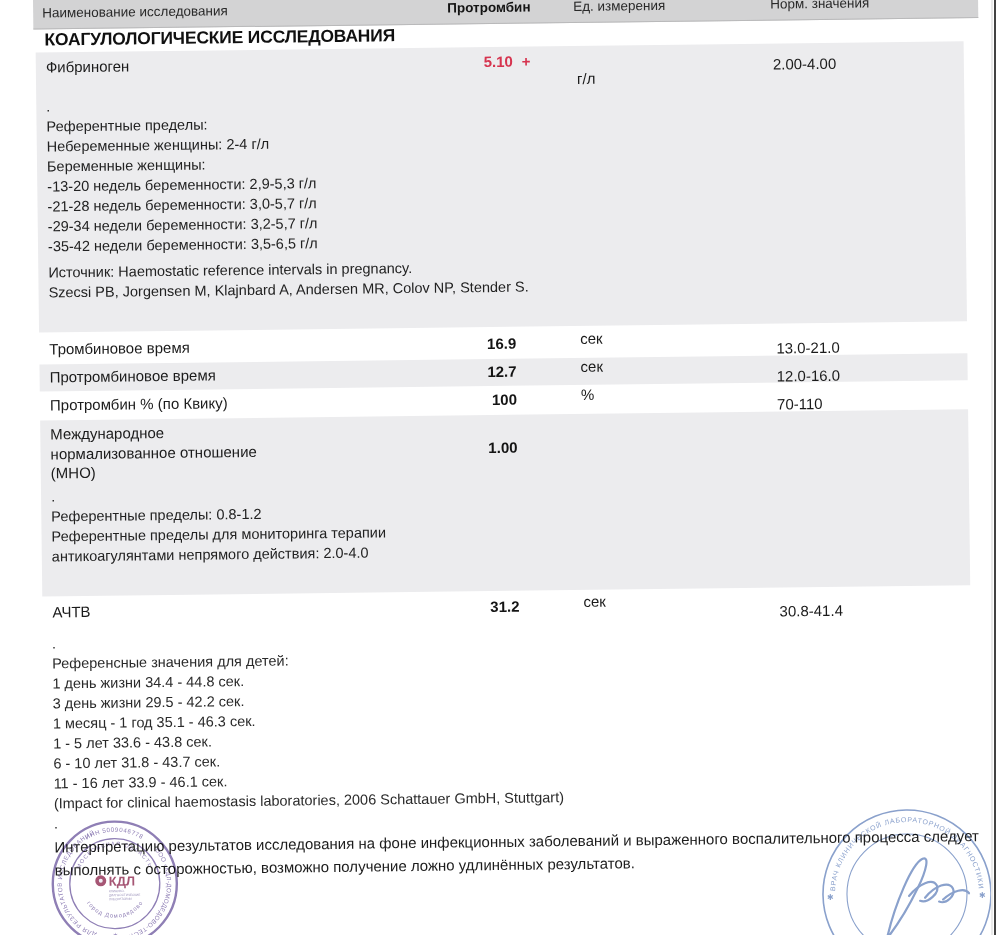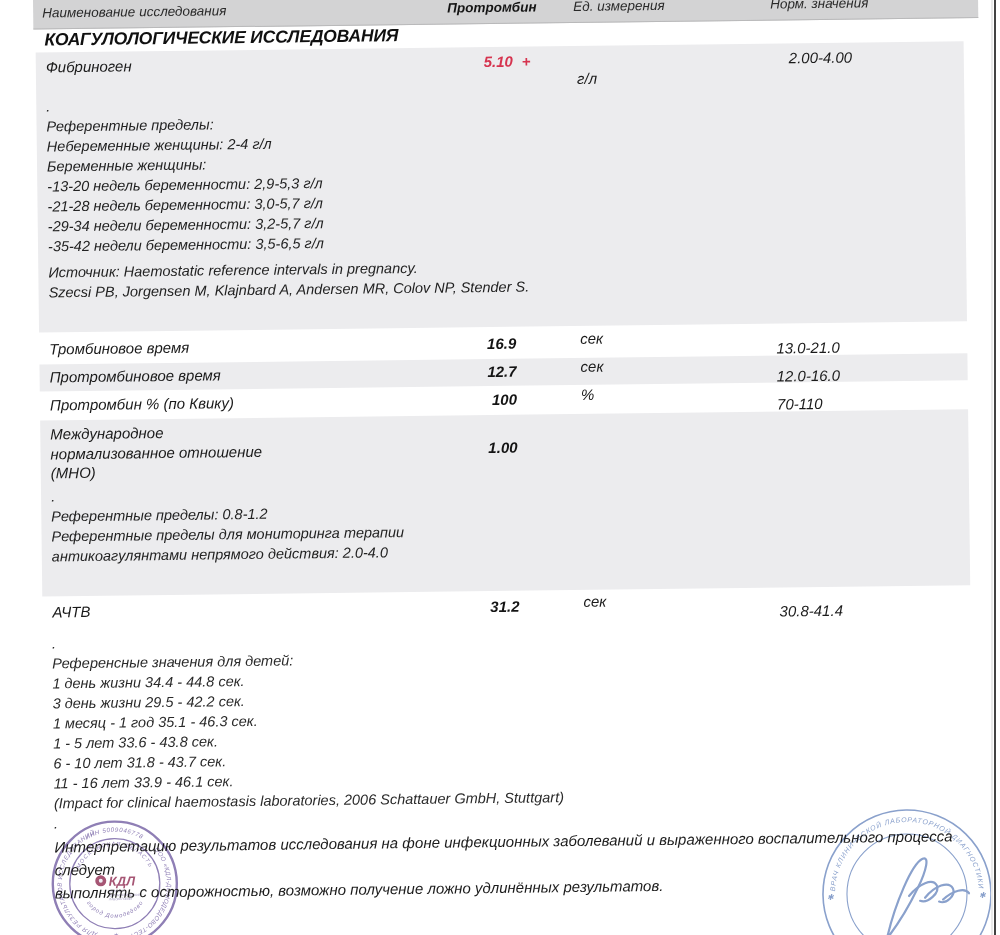--- a/index.html
+++ b/index.html
@@ -1,17 +1,17 @@
 <!DOCTYPE html>
 <html><head>
 <meta charset="utf-8">
 <style>
   html,body{margin:0;padding:0;background:#fff;}
   #screen{position:relative;width:1000px;height:935px;background:#ffffff;overflow:hidden;
-          font-family:"Liberation Sans",sans-serif;color:#1b1b1b;font-style:italic;}
+          font-family:"Liberation Sans",sans-serif;color:#1b1b1b;}
   .doc{position:absolute;left:0;top:0;width:1000px;height:935px;
        transform:rotate(-0.7deg);transform-origin:0 0;}
 
   
   .hdrbar{position:absolute;left:33px;top:0;width:945px;height:29px;
           background:#d3d3d4;border-bottom:1px solid #b9b9ba;}
   .hdr-label{position:absolute;top:6px;font-size:13.5px;color:#2a2a2a;white-space:nowrap;}
   .hl-name{left:9px;}
   .hl-result{left:414px;font-weight:bold;color:#141414;}
   .hl-unit{left:540px;}
@@ -32,21 +32,21 @@
 
   .cell-name{position:absolute;left:10px;top:4px;font-size:15px;white-space:nowrap;}
   .b-fib .cell-name{top:6px;}
   .cell-result{position:absolute;left:345px;top:4px;width:132px;text-align:right;
                font-size:15px;font-weight:bold;color:#141414;white-space:nowrap;}
   .b-fib .cell-result{top:6px;color:#d6344f;}
   .cell-flag{position:absolute;left:486px;top:6px;font-size:15px;font-weight:bold;color:#d6344f;}
   .cell-unit{position:absolute;left:541px;top:0;font-size:15px;white-space:nowrap;}
   .b-fib .cell-unit{top:12px;margin-top:12px;}
   .cell-norm{position:absolute;left:737px;top:12px;font-size:15px;white-space:nowrap;}
-  .b-fib .cell-norm{top:6px;margin-left:16px;}
+  .b-fib .cell-norm{top:12px;}
 
   .notes{font-size:14.5px;line-height:20px;color:#222;}
   .fib-notes{position:absolute;left:10px;top:44px;}
   .fib-source{position:absolute;left:10px;top:210px;}
   .inr-name{position:absolute;left:10px;top:4px;font-size:15px;line-height:19.5px;}
   .b-inr .cell-result{top:24px;}
   .inr-notes{position:absolute;left:10px;top:66px;}
 
   .aptt-notes{position:absolute;left:44px;top:634px;font-size:14.5px;line-height:20px;color:#2a2a2a;}
   .footer-para{position:absolute;left:44px;top:836px;width:930px;font-size:15px;

